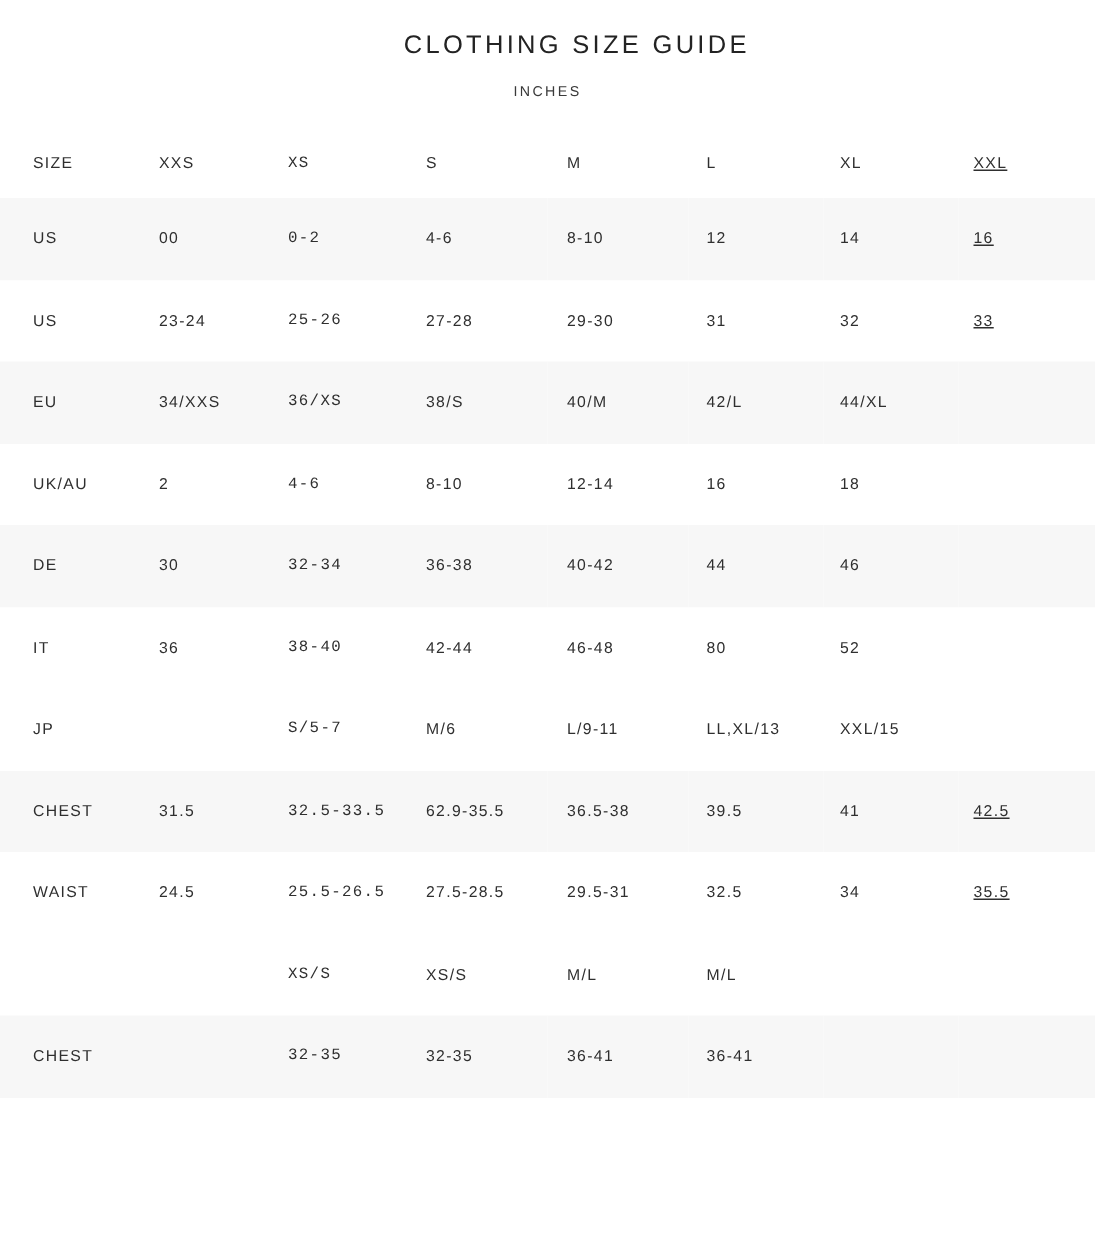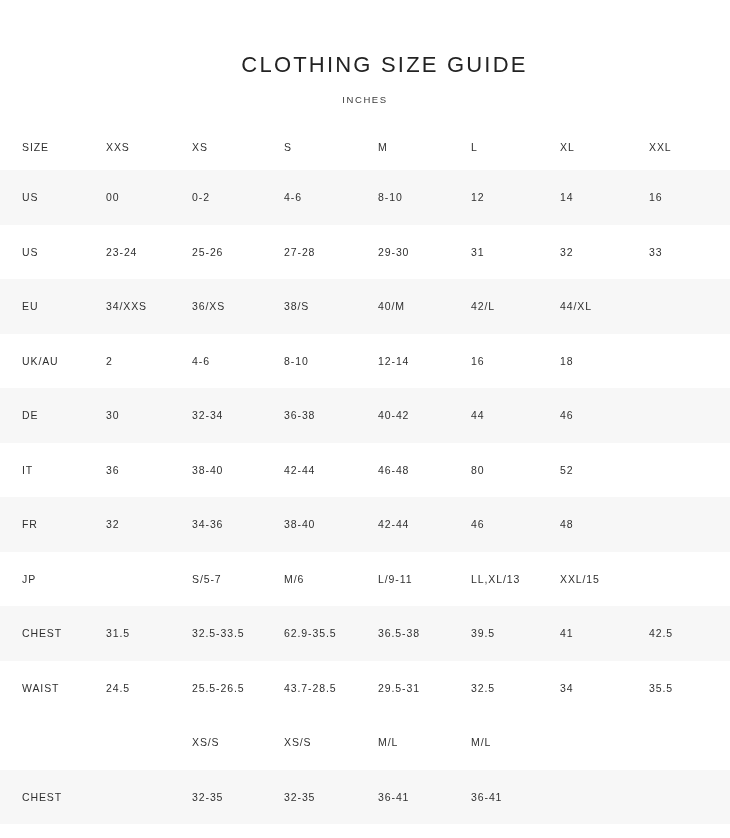--- a/index.html
+++ b/index.html
@@ -15,25 +15,25 @@
     overflow: hidden;
   }
   .page {
     position: relative;
     width: 730px;
     height: 838px;
     background: #ffffff;
   }
   .title {
     text-align: center;
-    font-size: 22px;
+    font-size: 17px;
     letter-spacing: 2.2px;
     color: #232323;
     font-weight: 400;
-    margin-top: 52px;
+    margin-top: 20px;
     padding-left: 39px;
   }
   .subtitle {
     text-align: center;
     font-size: 9.5px;
     letter-spacing: 1.6px;
     color: #3a3a3a;
     font-weight: 400;
     margin-top: 16px;
   }
@@ -71,26 +71,26 @@
   col.c1 { width: 88px; }
   col.c2 { width: 92px; }
   col.c3 { width: 95px; }
   col.c4 { width: 94px; }
   col.c5 { width: 90px; }
   col.c6 { width: 90px; }
   col.c7 { width: 91px; }
   th.cell, td.cell { padding-left: 0; }
   .pad0 { padding-left: 22px !important; }
   .pad1 { padding-left: 16px !important; }
-  .pad2 { padding-left: 14px !important; }
+  .pad2 { padding-left: 14px !important; font-family: Liberation Mono, monospace; }
   .pad3 { padding-left: 14px !important; }
   .pad4 { padding-left: 13px !important; }
   .pad5 { padding-left: 12px !important; }
   .pad6 { padding-left: 11px !important; }
-  .pad7 { padding-left: 10px !important; }
+  .pad7 { padding-left: 10px !important; text-decoration: underline; }
   .rowlabel { letter-spacing: 1.1px; margin-left: 24px; }
 </style>
 </head>
 <body>
 
 <div class="page">
 
   <div class="title">CLOTHING SIZE GUIDE</div>
   <div class="subtitle">INCHES</div>
 
@@ -171,30 +171,20 @@
       <tr class="plain">
         <td class="cell pad0 rowlabel">IT</td>
         <td class="cell pad1">36</td>
         <td class="cell pad2">38-40</td>
         <td class="cell pad3">42-44</td>
         <td class="cell pad4">46-48</td>
         <td class="cell pad5">80</td>
         <td class="cell pad6">52</td>
         <td class="cell pad7"></td>
       </tr>
-      <tr class="shaded">
-        <td class="cell pad0 rowlabel">FR</td>
-        <td class="cell pad1">32</td>
-        <td class="cell pad2">34-36</td>
-        <td class="cell pad3">38-40</td>
-        <td class="cell pad4">42-44</td>
-        <td class="cell pad5">46</td>
-        <td class="cell pad6">48</td>
-        <td class="cell pad7"></td>
-      </tr>
       <tr class="plain">
         <td class="cell pad0 rowlabel">JP</td>
         <td class="cell pad1"></td>
         <td class="cell pad2">S/5-7</td>
         <td class="cell pad3">M/6</td>
         <td class="cell pad4">L/9-11</td>
         <td class="cell pad5">LL,XL/13</td>
         <td class="cell pad6">XXL/15</td>
         <td class="cell pad7"></td>
       </tr>
@@ -205,21 +195,21 @@
         <td class="cell pad3">62.9-35.5</td>
         <td class="cell pad4">36.5-38</td>
         <td class="cell pad5">39.5</td>
         <td class="cell pad6">41</td>
         <td class="cell pad7">42.5</td>
       </tr>
       <tr class="plain">
         <td class="cell pad0 rowlabel">WAIST</td>
         <td class="cell pad1">24.5</td>
         <td class="cell pad2">25.5-26.5</td>
-        <td class="cell pad3">43.7-28.5</td>
+        <td class="cell pad3">27.5-28.5</td>
         <td class="cell pad4">29.5-31</td>
         <td class="cell pad5">32.5</td>
         <td class="cell pad6">34</td>
         <td class="cell pad7">35.5</td>
       </tr>
       <tr class="plain">
         <td class="cell pad0 rowlabel"></td>
         <td class="cell pad1"></td>
         <td class="cell pad2">XS/S</td>
         <td class="cell pad3">XS/S</td>

